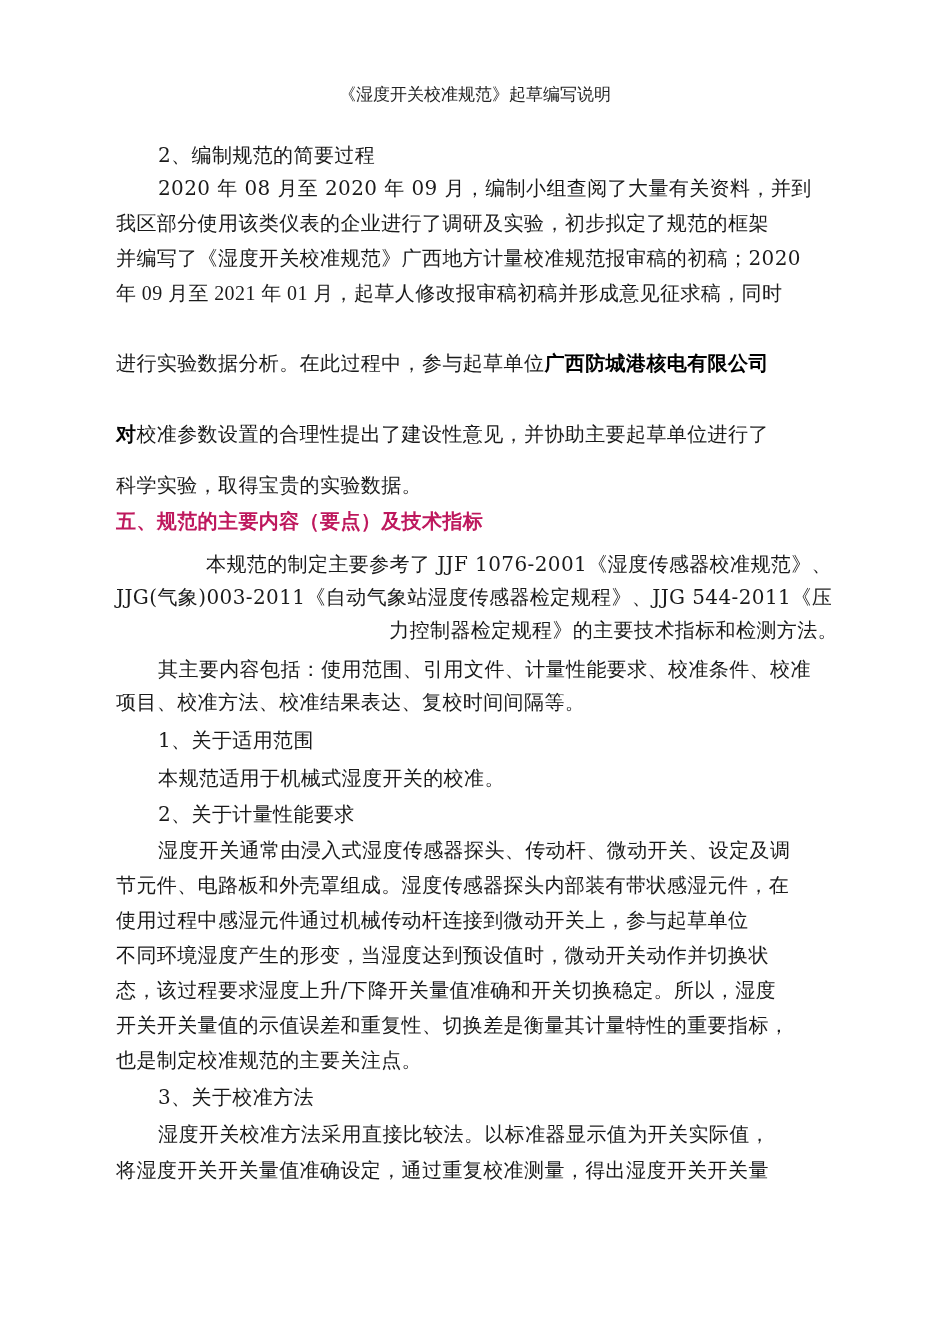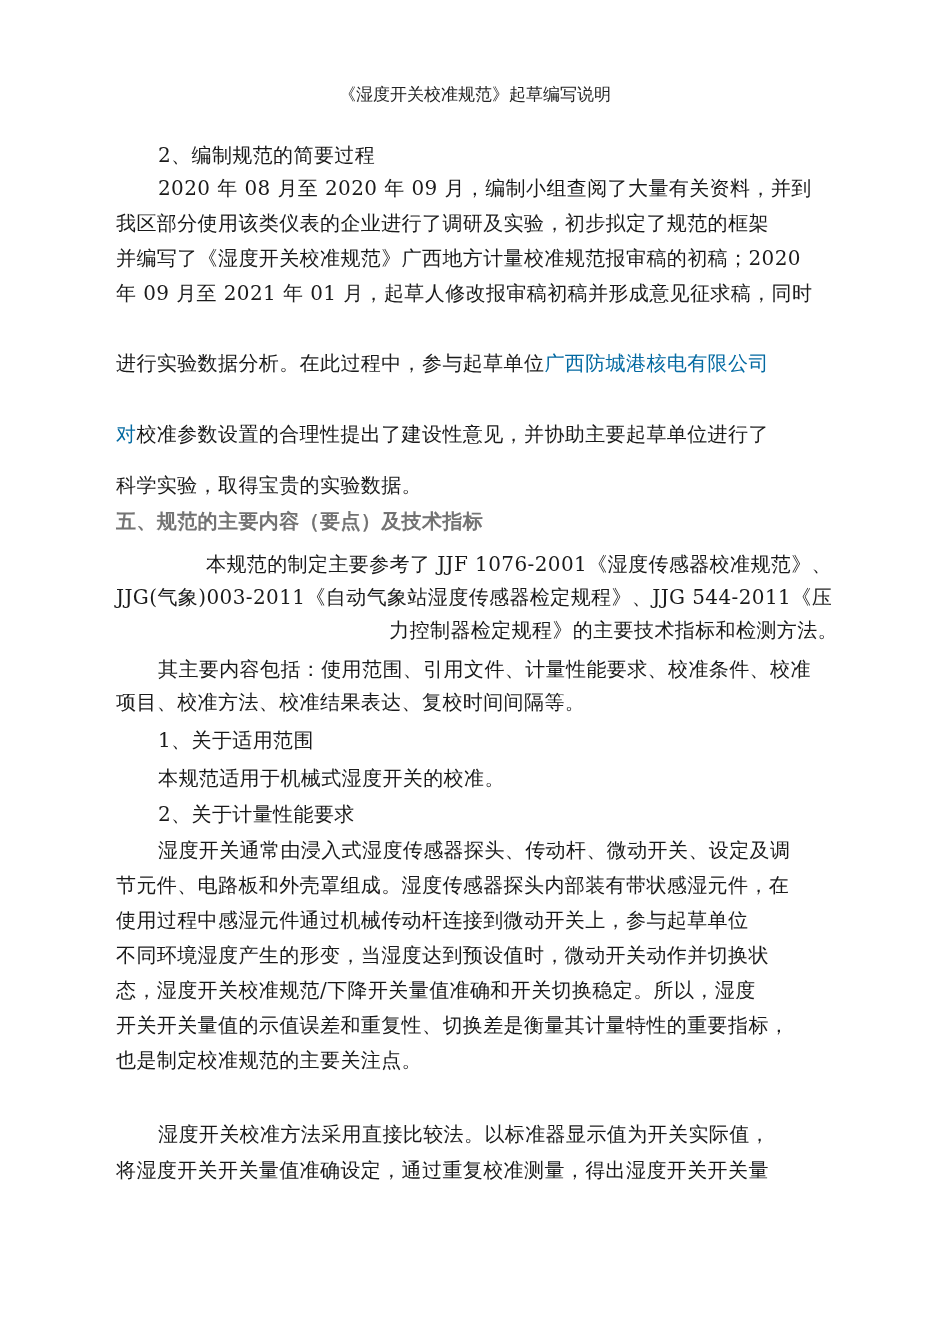--- a/index.html
+++ b/index.html
@@ -38,42 +38,42 @@
       top: 68px;
       left: 0;
       width: 950px;
       text-align: center;
       font-size: 17px;
       line-height: 24px;
       color: #222;
     }
     .bold-sans {
       font-family: "DejaVu Sans", "Liberation Sans", sans-serif;
-      font-weight: normal;
-      color: #0369a1;
+      font-weight: bold;
+      color: #000000;
     }
     .section-heading {
       font-family: "DejaVu Sans", "Liberation Sans", sans-serif;
       font-weight: bold;
-      color: #737373;
+      color: #be185d;
     }
   </style>
 </head>
 <body>
 
 <div class="page">
 
   <div class="header-title">《湿度开关校准规范》起草编写说明</div>
 
   <div class="line indent" style="top:128px;">2、编制规范的简要过程</div>
 
   <div class="line indent" style="top:161px;">2020 年 08 月至 2020 年 09 月，编制小组查阅了大量有关资料，并到</div>
   <div class="line" style="top:196px;">我区部分使用该类仪表的企业进行了调研及实验，初步拟定了规范的框架</div>
   <div class="line" style="top:231px;">并编写了《湿度开关校准规范》广西地方计量校准规范报审稿的初稿；2020</div>
-  <div class="line" style="top:266px;">年 09 月至 2021 年 01 月，起草人修改报审稿初稿并形成意见征求稿，同时</div>
+  <div class="line" style="top:266px;font-family:Liberation Serif, serif;">年 09 月至 2021 年 01 月，起草人修改报审稿初稿并形成意见征求稿，同时</div>
 
   <div class="line" style="top:336px;">
     <span>进行实验数据分析。在此过程中，参与起草单位</span><span class="bold-sans">广西防城港核电有限公司</span>
   </div>
 
   <div class="line" style="top:407px;">
     <span class="bold-sans">对</span><span>校准参数设置的合理性提出了建设性意见，并协助主要起草单位进行了</span>
   </div>
 
   <div class="line" style="top:458px;">科学实验，取得宝贵的实验数据。</div>
@@ -88,20 +88,21 @@
   <div class="line indent" style="top:642px;">其主要内容包括：使用范围、引用文件、计量性能要求、校准条件、校准</div>
 
   <div class="line indent" style="top:713px;">1、关于适用范围</div>
   <div class="line indent" style="top:751px;">本规范适用于机械式湿度开关的校准。</div>
 
   <div class="line indent" style="top:787px;">2、关于计量性能要求</div>
   <div class="line indent" style="top:823px;">湿度开关通常由浸入式湿度传感器探头、传动杆、微动开关、设定及调</div>
   <div class="line" style="top:858px;">节元件、电路板和外壳罩组成。湿度传感器探头内部装有带状感湿元件，在</div>
   <div class="line" style="top:893px;">使用过程中感湿元件通过机械传动杆连接到微动开关上，参与起草单位</div>
   <div class="line" style="top:928px;">不同环境湿度产生的形变，当湿度达到预设值时，微动开关动作并切换状</div>
-  <div class="line" style="top:963px;">态，湿度开关校准规范/下降开关量值准确和开关切换稳定。所以，湿度</div>
+  <div class="line" style="top:963px;">态，该过程要求湿度上升/下降开关量值准确和开关切换稳定。所以，湿度</div>
   <div class="line" style="top:998px;">开关开关量值的示值误差和重复性、切换差是衡量其计量特性的重要指标，</div>
   <div class="line" style="top:1033px;">也是制定校准规范的主要关注点。</div>
 
+  <div class="line indent" style="top:1070px;">3、关于校准方法</div>
   <div class="line indent" style="top:1107px;">湿度开关校准方法采用直接比较法。以标准器显示值为开关实际值，</div>
   <div class="line" style="top:1143px;">将湿度开关开关量值准确设定，通过重复校准测量，得出湿度开关开关量</div>
 
 </div>
 
 </body></html>

